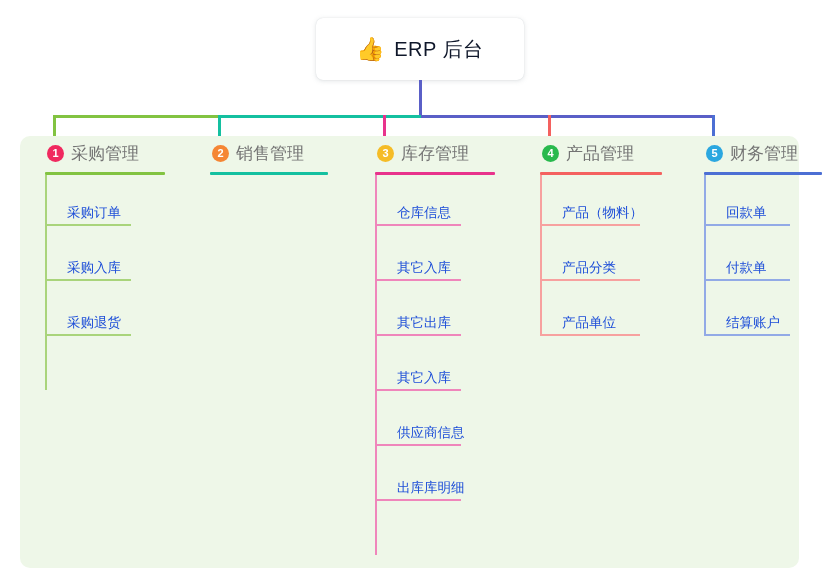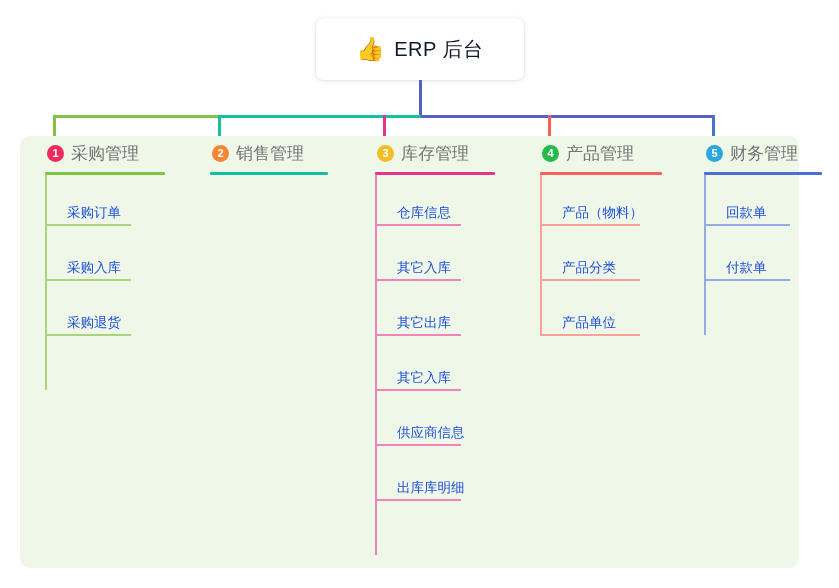--- a/index.html
+++ b/index.html
@@ -241,15 +241,19 @@
       <div class="leaves">
         <div class="trunk" style="background: rgb(146, 170, 230); height: 160px;"></div>
         <div class="leaf">
           <span class="leaf-label">回款单</span>
           <div class="leaf-rule" style="width: 86px; background: rgb(146, 170, 230);"></div>
         </div>
         <div class="leaf">
           <span class="leaf-label">付款单</span>
           <div class="leaf-rule" style="width: 86px; background: rgb(146, 170, 230);"></div>
         </div>
+        <div class="leaf">
+          <span class="leaf-label">结算账户</span>
+          <div class="leaf-rule" style="width: 86px; background: rgb(146, 170, 230);"></div>
+        </div>
       </div>
     </div>
   </div>
 
 </body></html>

